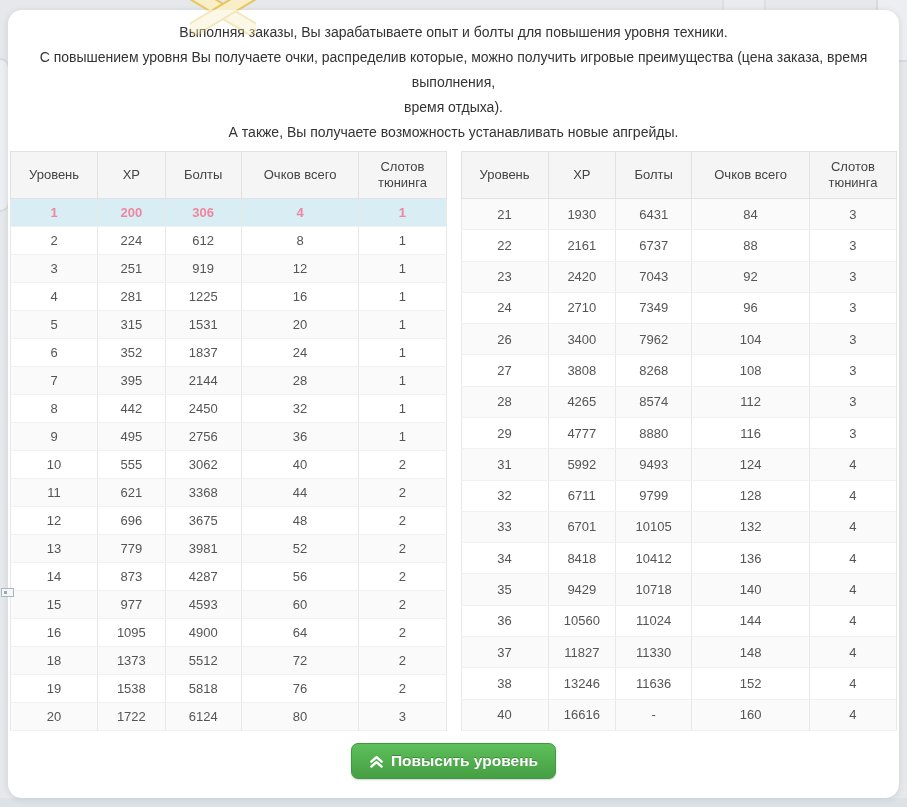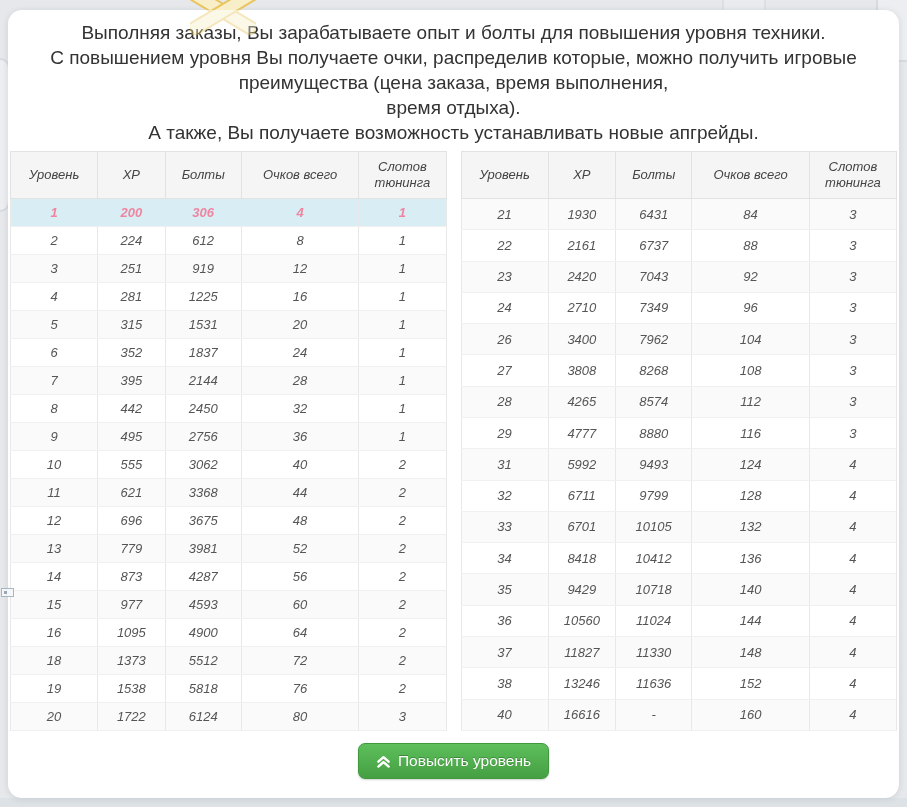--- a/index.html
+++ b/index.html
@@ -32,23 +32,23 @@
     background:#8fa3b5;
   }
 
   .panel {
     position:absolute; left:8px; top:10px; width:891px; height:788px; z-index:2;
     background:#ffffff; border-radius:14px; box-sizing:border-box;
     box-shadow:0 1px 6px rgba(60,70,80,.14);
     padding:5px 2px 0 2px;
   }
 
-  .intro { text-align:center; color:#333; font-size:19px; line-height:25px; padding-top:5px; }
-
-  .tables { display:flex; gap:14px; margin-top:6px;font-style:italic; }
+  .intro { text-align:center; color:#333; font-size:14px; line-height:25px; padding-top:5px; }
+
+  .tables { display:flex; gap:14px; margin-top:6px; }
   table {
     flex:1; border-collapse:collapse; table-layout:fixed; width:100%;
     border:1px solid #e6e6e6;
   }
   th {
     height:46px; background:#f5f5f5; color:#444; font-size:13px; font-weight:normal;
     border:1px solid #e2e2e2; padding:0 3px; text-align:center; line-height:16px;
   }
   td {
     height:27px; color:#555; font-size:13px; text-align:center;
@@ -59,21 +59,21 @@
   tbody tr:nth-child(odd) td { background:#fafafa; }
   tbody tr:nth-child(even) td { background:#ffffff; }
   tbody tr.hl td { background:#d9edf5; color:#ef86a0; font-weight:bold; }
 
   .button-row { display:flex; justify-content:center; margin-top:12px; }
   .raise-btn {
     display:flex; align-items:center; gap:7px; cursor:pointer;
     height:36px; padding:0 17px; border-radius:7px;
     background:linear-gradient(#5ebf5b,#459f43);
     border:1px solid #3f9a3e;
-    color:#fff; font-size:15.5px; font-weight:normal;
+    color:#fff; font-size:15.5px; font-weight:bold;
     font-family:"Liberation Sans", sans-serif;
     text-shadow:0 -1px 0 rgba(0,0,0,.25);
     box-shadow:0 1px 2px rgba(0,0,0,.18);
   }
   .raise-btn .ico { display:flex; align-items:center; }
 </style>
 </head>
 <body>
 
 <div class="deco deco-left"></div>

